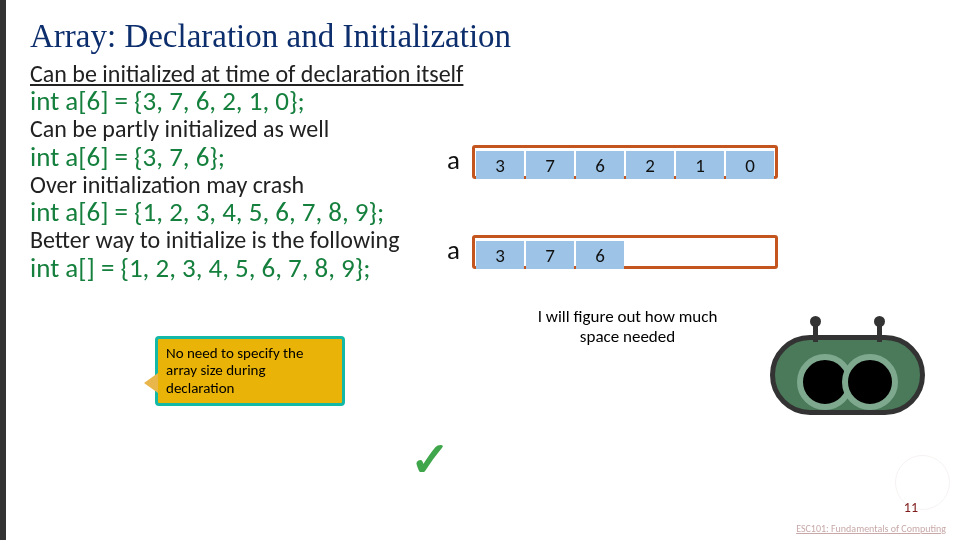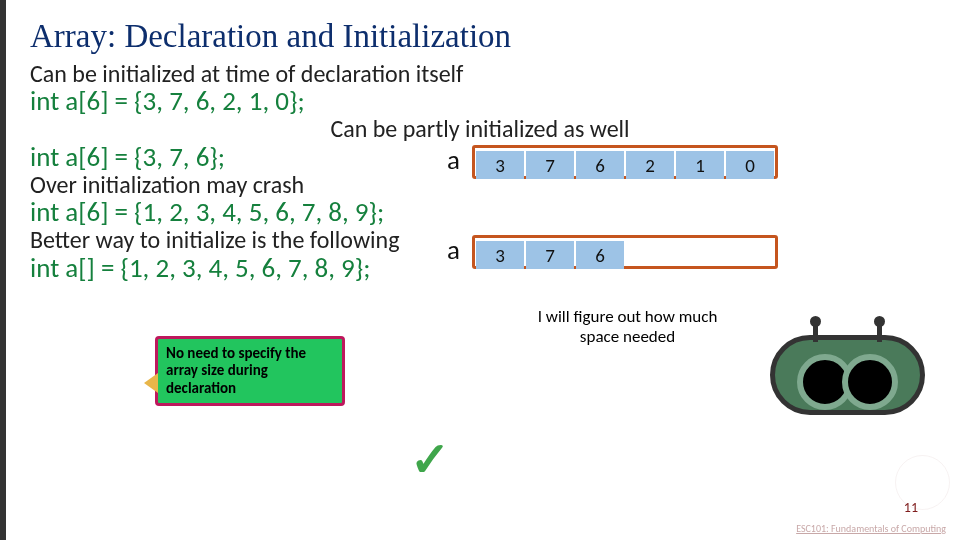--- a/index.html
+++ b/index.html
@@ -6,21 +6,21 @@
   html, body { width: 960px; height: 540px; background: #fff; font-family: "Segoe UI", Calibri, Arial, sans-serif; overflow: hidden; position: relative; }
   .slide { width: 960px; height: 540px; position: relative; padding: 18px 30px; }
   .title { font-family: "Times New Roman", serif; font-size: 33px; color: #0d2e6d; margin-bottom: 6px; }
   .body-text { font-size: 24px; color: #222; line-height: 1.1; }
   .code-text { font-size: 27px; color: #15803d; line-height: 1.0; }
   .warning { font-size: 23px; color: #111; }
   .array-box { position: absolute; height: 34px; border: 3px solid #c5551e; background: #fff; border-radius: 3px; display: flex; }
   .cell { width: 48px; height: 100%; background: #9dc3e6; margin: 3px 1px; display: flex; align-items: center; justify-content: center; font-size: 19px; color: #111; }
   .cell.empty { background: transparent; }
   .a-label { position: absolute; font-size: 27px; color: #111; }
-  .callout1 { position: absolute; left: 155px; top: 336px; width: 190px; padding: 6px 8px; background: #22c55e; border: 3px solid #be185d; border-radius: 4px; font-size: 15px; line-height: 1.15; z-index: 10; font-weight: bold; }
+  .callout1 { position: absolute; left: 155px; top: 336px; width: 190px; padding: 6px 8px; background: #eab308; border: 3px solid #14b8a6; border-radius: 4px; font-size: 15px; line-height: 1.15; z-index: 10; }
   .callout1::after { content: ""; position: absolute; left: -14px; bottom: 10px; width: 0; height: 0; border-top: 10px solid transparent; border-bottom: 10px solid transparent; border-right: 14px solid #e8b64a; }
   .callout2 { position: absolute; left: 525px; top: 307px; width: 205px; font-size: 17px; line-height: 1.2; z-index: 10; text-align: center; }
   .robot { position: absolute; left: 770px; top: 335px; width: 155px; height: 80px; background: #4a7a5a; border-radius: 40px; border: 5px solid #333; }
   .robot::before, .robot::after { content: ""; position: absolute; top: 14px; width: 44px; height: 44px; border-radius: 50%; background: #000; border: 6px solid #7fa98f; }
   .robot::before { left: 22px; }
   .robot::after { right: 22px; }
   .robot-antenna-l, .robot-antenna-r { position: absolute; top: -14px; width: 5px; height: 16px; background: #333; }
   .robot-antenna-l { left: 38px; } .robot-antenna-r { right: 38px; }
   .robot-antenna-l::before, .robot-antenna-r::before { content: ""; position: absolute; top: -10px; left: -3px; width: 11px; height: 11px; border-radius: 50%; background: #333; }
   .checkmark { position: absolute; left: 410px; top: 430px; font-size: 48px; color: #3fa64b; font-weight: bold; z-index: 5; }
@@ -30,24 +30,24 @@
   .barline { position: absolute; left: 0; top: 0; width: 6px; height: 540px; background: #333; }
 </style>
 </head>
 <body>
 
 <div class="slide">
   <div class="barline"></div>
 
   <div class="title">Array: Declaration and Initialization</div>
 
-  <div class="body-text" style="margin-top:6px;">Can be initialized at time of declaration itself</div>
+  <div class="body-text" style="margin-top:6px;text-decoration:underline;">Can be initialized at time of declaration itself</div>
   <div class="code-text">int a[6] = {3, 7, 6, 2, 1, 0};</div>
 
-  <div class="body-text" style="margin-top:2px;text-align:center;">Can be partly initialized as well</div>
+  <div class="body-text" style="margin-top:2px;">Can be partly initialized as well</div>
   <div class="code-text">int a[6] = {3, 7, 6};</div>
 
   <div class="body-text" style="margin-top:2px;">Over initialization may crash</div>
   <div class="code-text">int a[6] = {1, 2, 3, 4, 5, 6, 7, 8, 9};</div>
 
   <div class="body-text" style="margin-top:2px;">Better way to initialize is the following</div>
   <div class="code-text">int a[] = {1, 2, 3, 4, 5, 6, 7, 8, 9};</div>
 
 
   <div class="a-label" style="left:447px; top:143px;">a</div>

